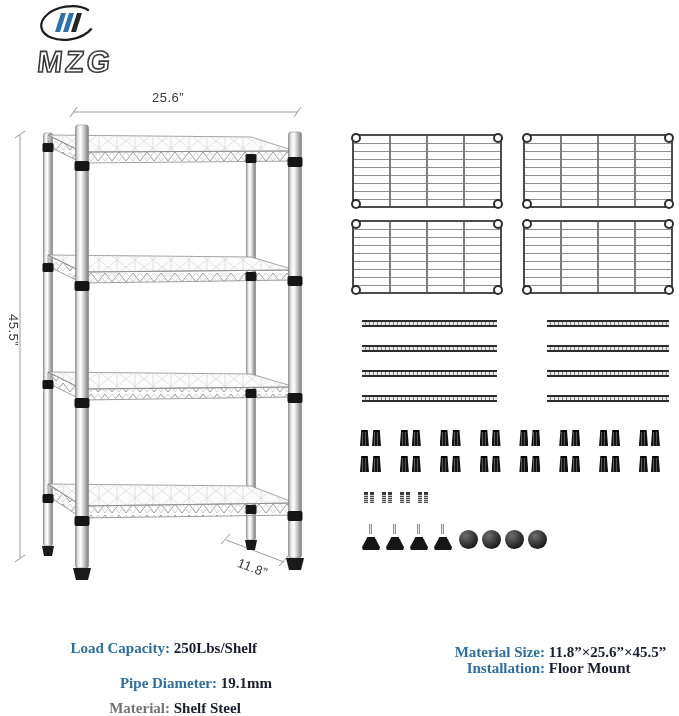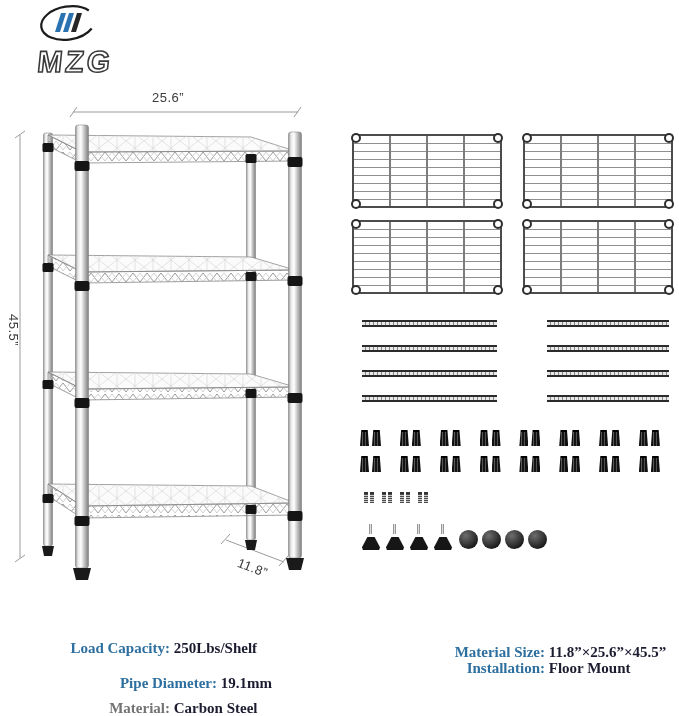--- a/index.html
+++ b/index.html
@@ -338,21 +338,21 @@
   <div class="spec-row l" style="left:18px;top:640px;">
     <span class="spec-label" style="color: rgb(45, 111, 159);">Load Capacity:</span>
     <span class="spec-value">250Lbs/Shelf</span>
   </div>
   <div class="spec-row l" style="left:18px;top:675px;margin-left:47px;">
     <span class="spec-label" style="color: rgb(45, 111, 159);">Pipe Diameter:</span>
     <span class="spec-value">19.1mm</span>
   </div>
   <div class="spec-row l" style="left:18px;top:700px;">
     <span class="spec-label" style="color: #737373;">Material:</span>
-    <span class="spec-value">Carbon Steel</span>
+    <span class="spec-value">Shelf Steel</span>
   </div>
   <div class="spec-row r" style="left:397px;top:644px;">
     <span class="spec-label" style="color: rgb(45, 111, 159);">Material Size:</span>
     <span class="spec-value">11.8”×25.6”×45.5”</span>
   </div>
   <div class="spec-row r" style="left:397px;top:660px;">
     <span class="spec-label" style="color: rgb(45, 111, 159);">Installation:</span>
     <span class="spec-value">Floor Mount</span>
   </div>
 </div>

